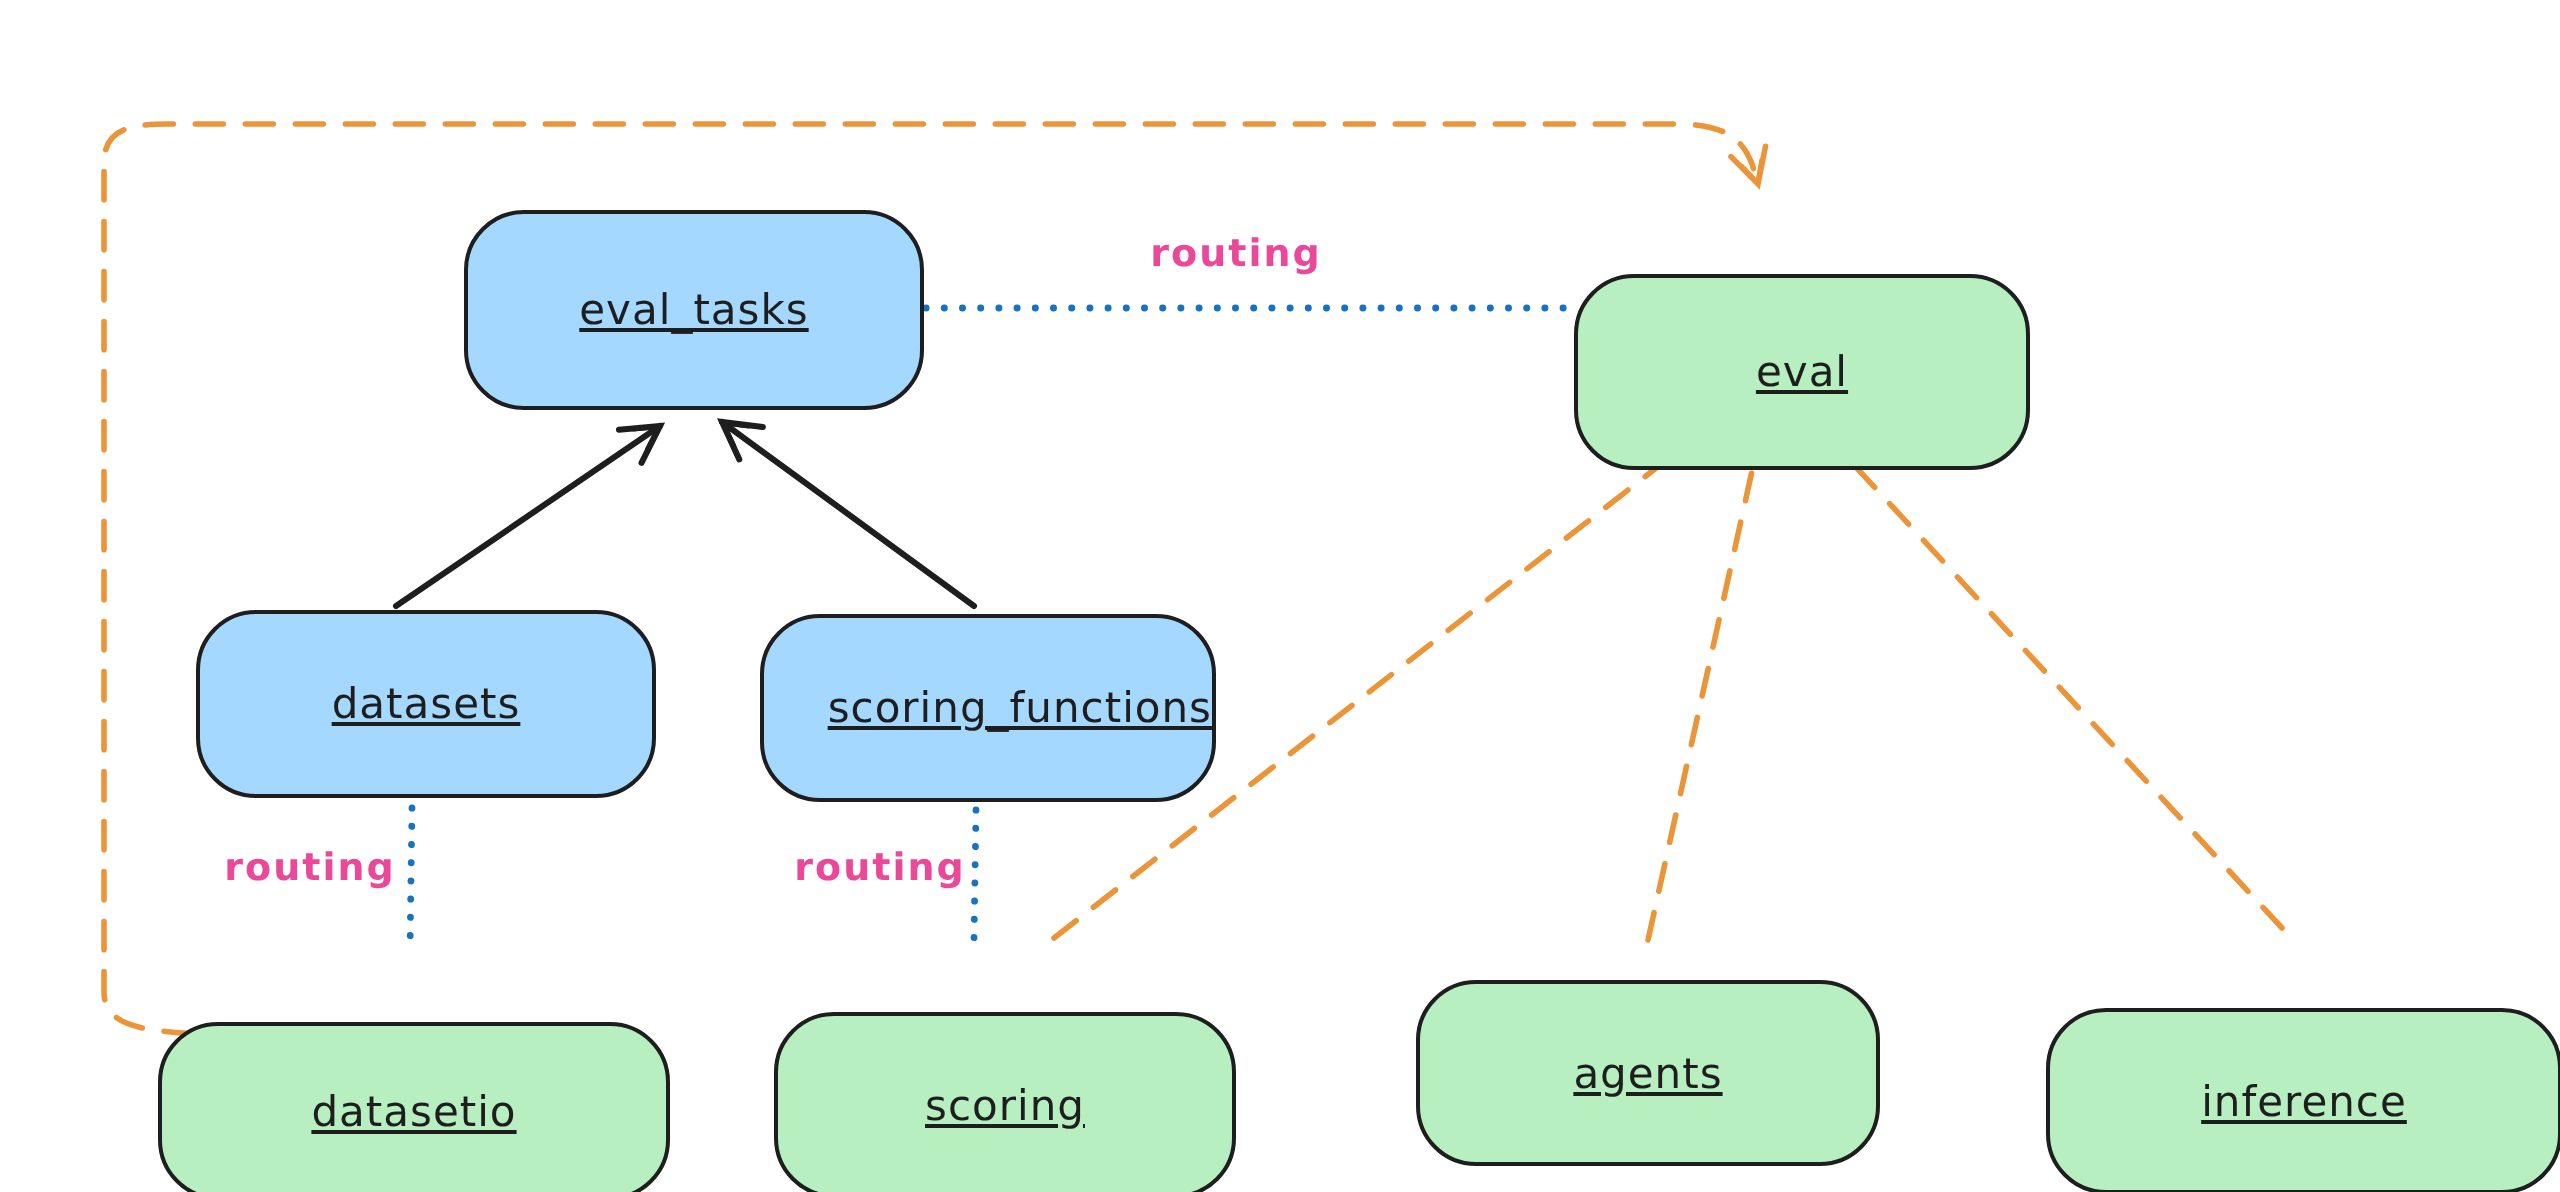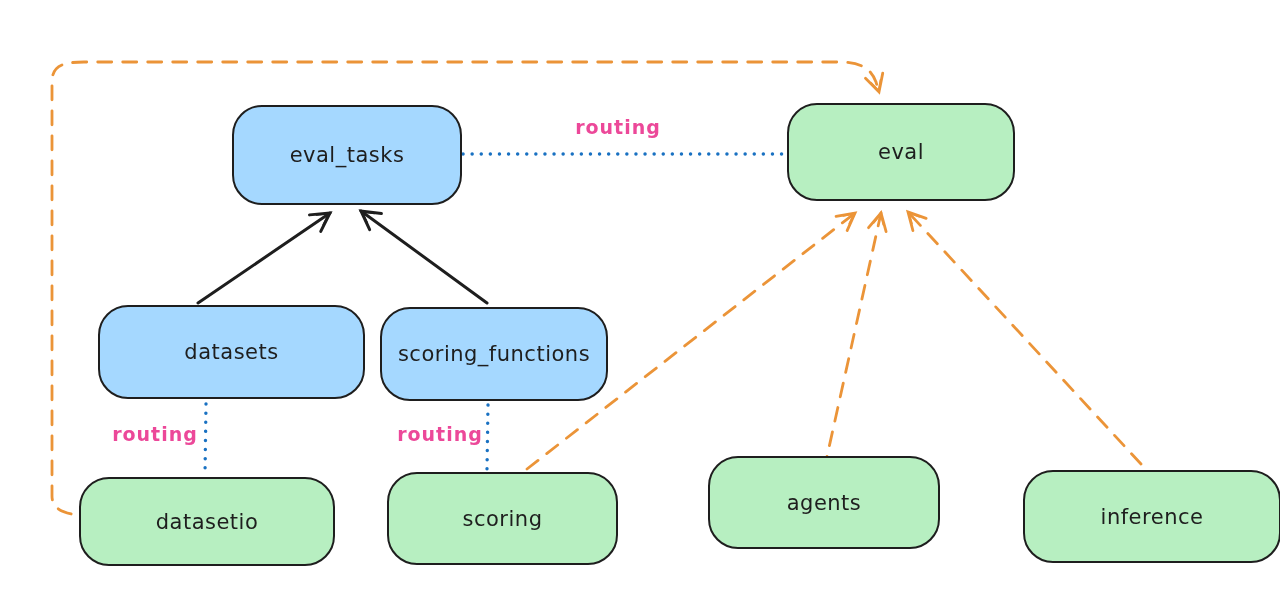--- a/index.html
+++ b/index.html
@@ -21,23 +21,24 @@
   .node {
     position: absolute;
     display: flex;
     align-items: center;
     justify-content: center;
     border: 2.5px solid #1e1e1e;
     border-radius: 30px;
     box-sizing: border-box;
     font-size: 21px;
     letter-spacing: 0.5px;
+    text-decoration: underline;
   }
   .node.blue  { background: #a5d8ff; }
-  .node.green { background: #b7efc1; }
+  .node.green { background: #b7efc1; margin-top: 34px; }
   .edge-label {
     position: absolute;
     color: #ec4899;
     font-size: 19px;
     font-weight: 600;
     letter-spacing: 1px;
     text-align: center;
     width: 140px;
   }
 </style>
@@ -73,25 +74,25 @@
   </svg>
 
   <div class="node blue" style="left:232px; top:105px; width:230px; height:100px;">
     <span>eval_tasks</span>
   </div>
 
   <div class="node green" style="left:787px; top:103px; width:228px; height:98px;">
     <span>eval</span>
   </div>
 
-  <div class="node blue" style="left:98px; top:305px; width:267px; height:94px;">
+  <div class="node blue" style="left:98px; top:305px; width:230px; height:94px;">
     <span>datasets</span>
   </div>
 
-  <div class="node blue" style="left:380px; top:307px; width:228px; height:94px;">
+  <div class="node blue" style="left:380px; top:307px; width:228px; height:94px;justify-content:flex-end;">
     <span>scoring_functions</span>
   </div>
 
   <div class="node green" style="left:79px; top:477px; width:256px; height:89px;">
     <span>datasetio</span>
   </div>
 
   <div class="node green" style="left:387px; top:472px; width:231px; height:93px;">
     <span>scoring</span>
   </div>

